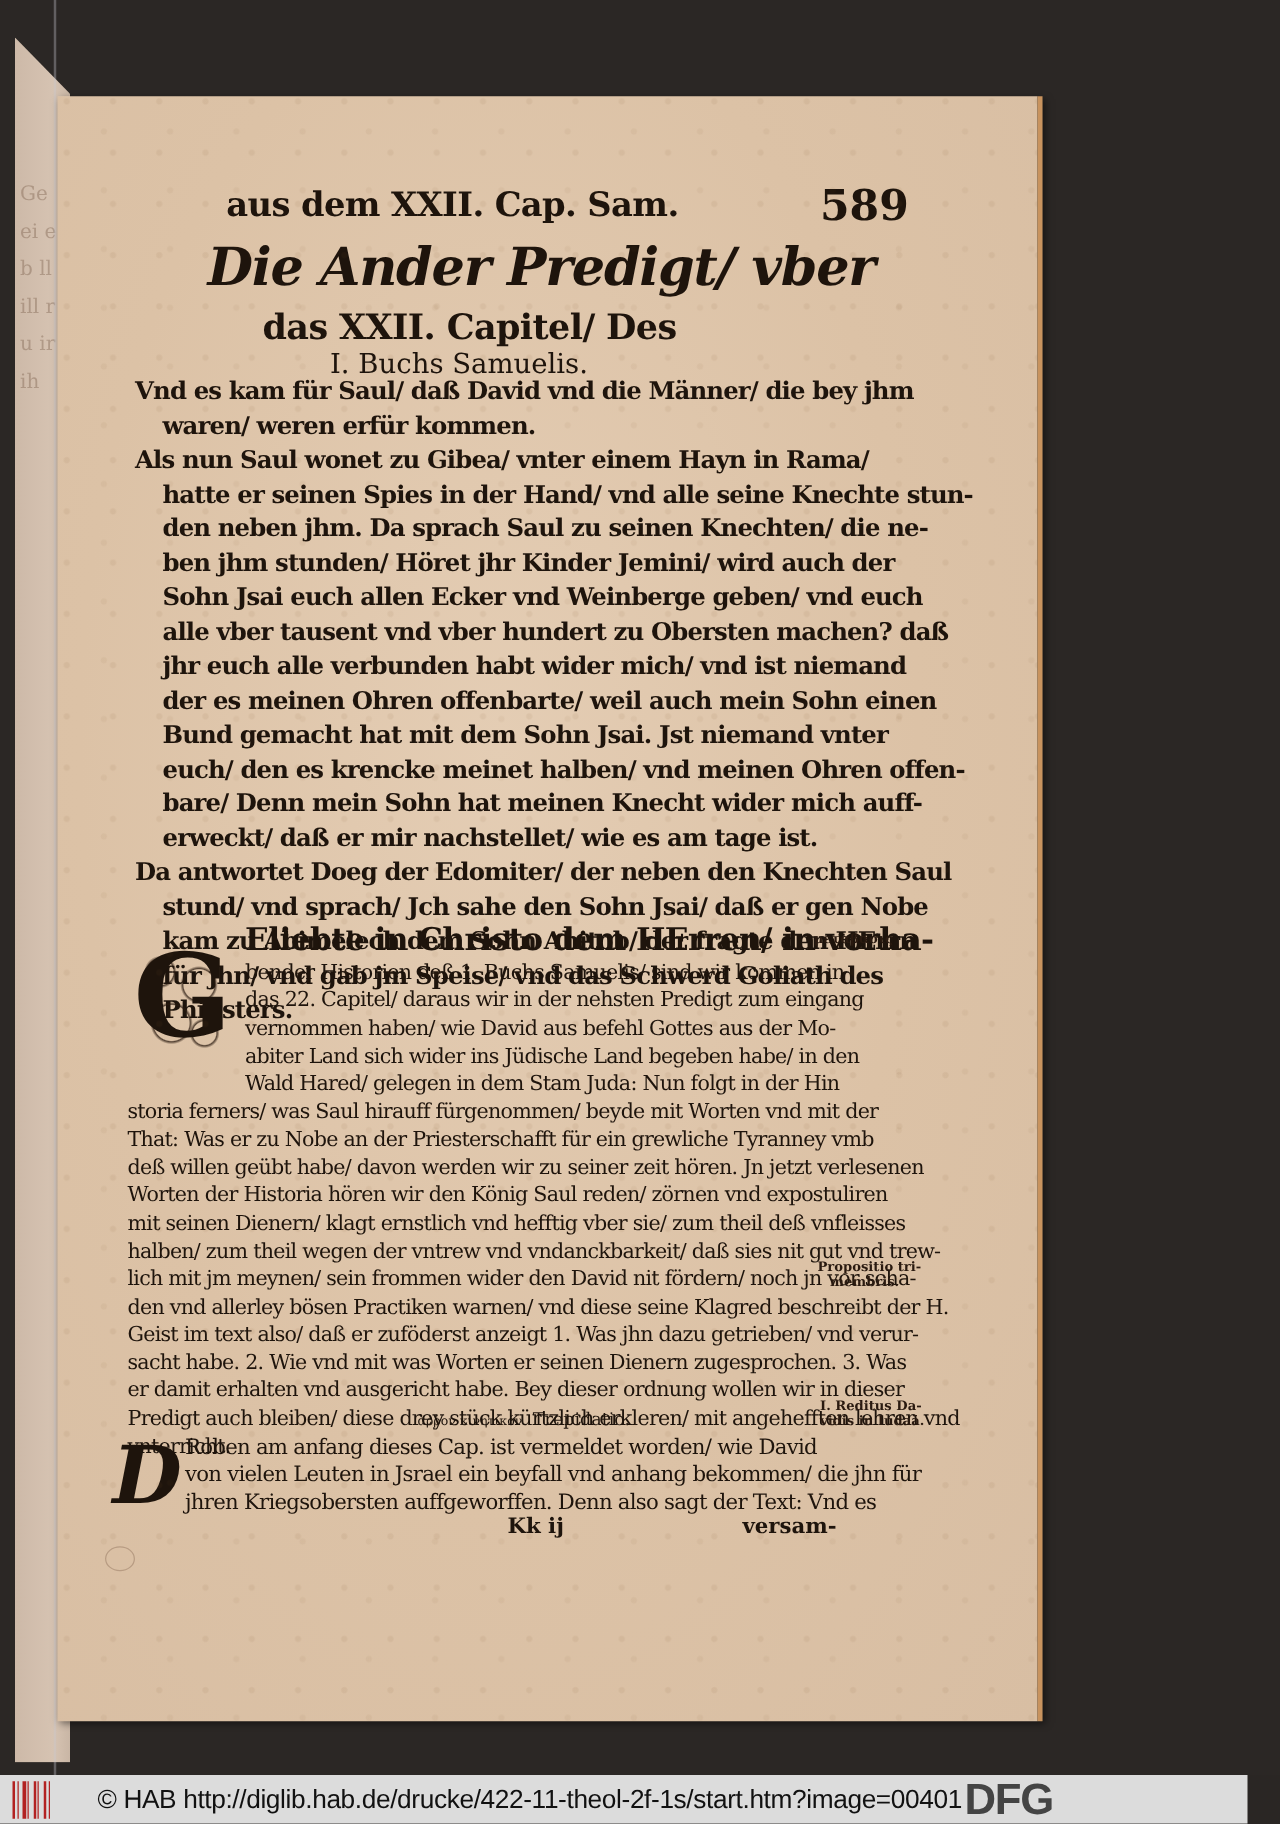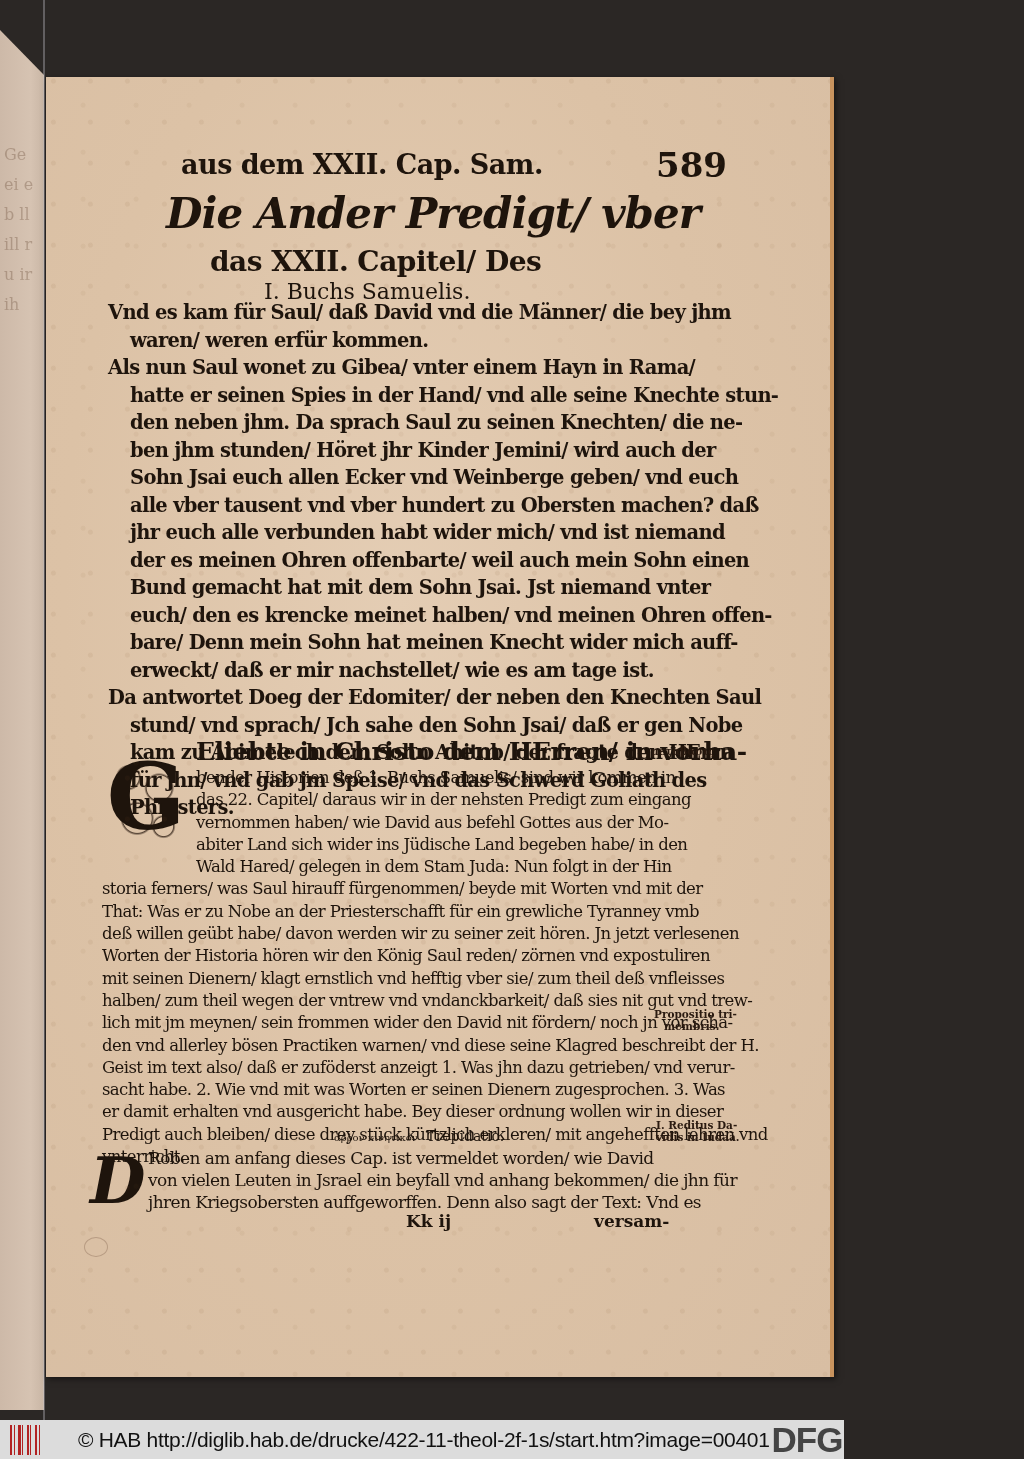--- a/index.html
+++ b/index.html
@@ -7,21 +7,21 @@
     body {
       background: #2a2624;
       font-family: "DejaVu Serif", serif;
       position: relative;
     }
     .backdrop {
       position: absolute; left: 0; top: 0; width: 1024px; height: 1420px;
       background: #2b2725;
     }
     .prev-page {
-      position: absolute; left: 0; top: 30px; width: 44px; height: 1380px;
+      position: absolute; left: 12px; top: 30px; width: 44px; height: 1380px;
       background: linear-gradient(90deg, #cdb9a8 0%, #d6c3b2 70%, #c9b6a5 100%);
       clip-path: polygon(0 0, 100% 45px, 100% 100%, 0 100%);
       padding-left: 16px;
     }
     .prev-page-text {
       position: absolute; left: 4px; top: 110px; width: 30px;
       color: rgba(110,80,60,0.35); font-size: 16px; line-height: 30px;
       font-family: "DejaVu Serif", serif;
       word-break: break-all;
     }
@@ -110,21 +110,21 @@
     .catchword-line {
       left: 360px; top: 1134px; width: 300px; font-size: 17px; font-weight: bold;
     }
     .catchword-line .sig { position: absolute; left: 0; }
     .catchword-line .catch { position: absolute; left: 188px; }
     .faint-mark {
       position: absolute; left: 38px; top: 1160px; width: 24px; height: 20px;
       border: 1px solid rgba(120,90,70,0.35); border-radius: 50%;
     }
     .footer {
-      position: absolute; left: 0; top: 1420px; width: 844px; height: 39px;
+      position: absolute; left: 0; top: 1420px; width: 998px; height: 39px;
       background: #dcdcdc;
       display: flex; align-items: center;
     }
     .footer-logo {
       width: 40px; height: 36px; margin-left: 6px;
       display: flex; gap: 1.5px; align-items: stretch; padding: 3px 4px;
     }
     .footer-logo span { flex: 1; background: #b22222; }
     .footer-logo span:nth-child(even) { background: transparent; border-left: 1px solid #b22222; }
     .footer-text {

